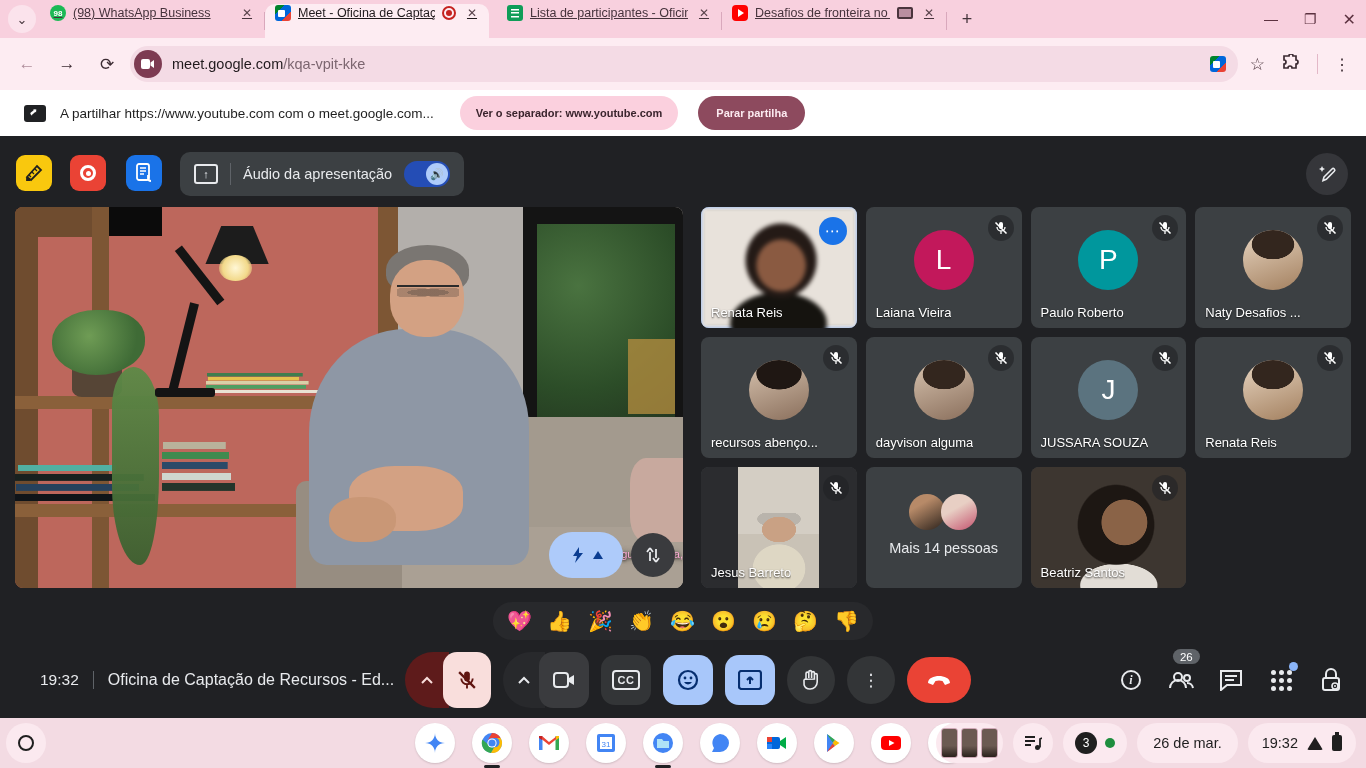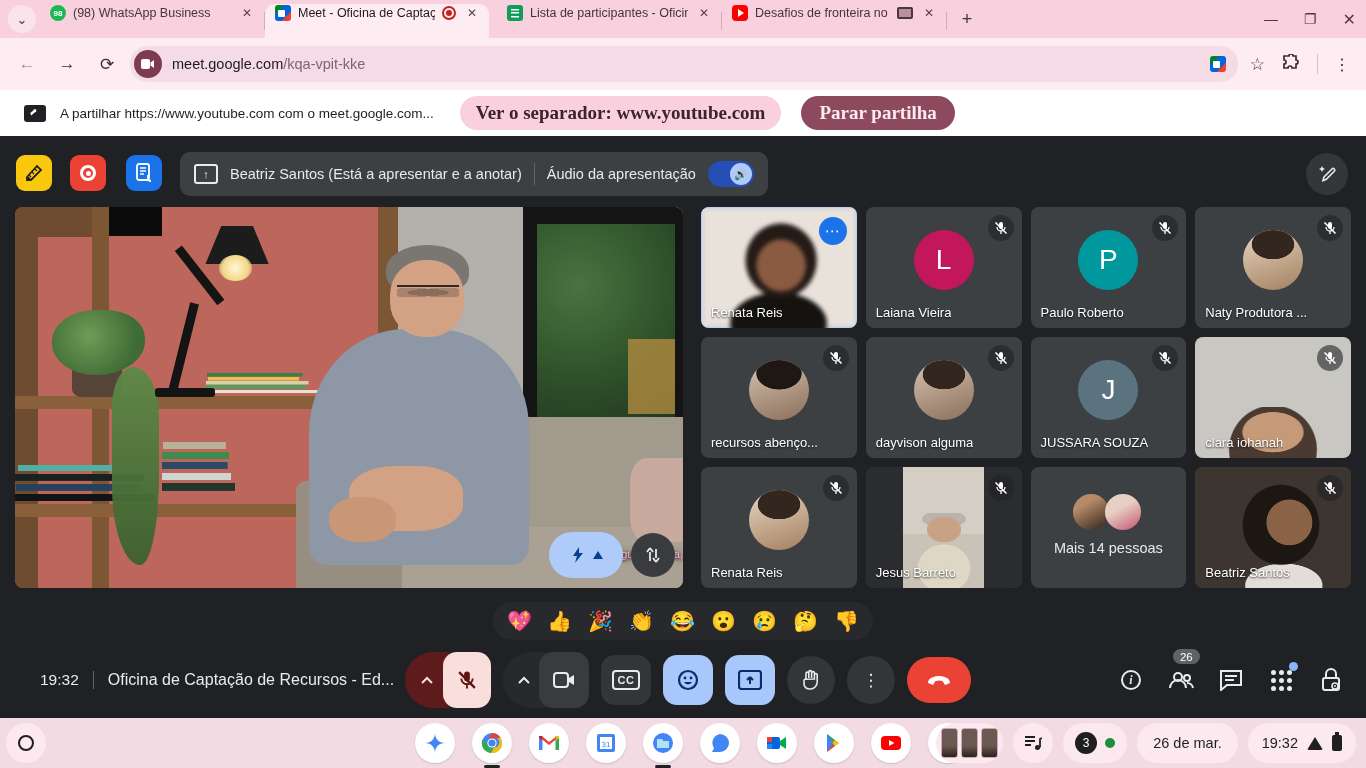--- a/index.html
+++ b/index.html
@@ -2,21 +2,21 @@
 <html><head>
 <meta charset="utf-8">
 <style>
   * { margin:0; padding:0; box-sizing:border-box; }
   html,body { width:1366px; height:768px; overflow:hidden; }
   body { font-family:"Liberation Sans", sans-serif; background:#202124; position:relative; }
 
   
   .tabstrip { position:absolute; left:0; top:0; width:1366px; height:38px; background:#f8d0de; display:flex; align-items:flex-end; }
   .tab-search { width:28px; height:28px; border-radius:50%; background:#fbe3ec; margin:0 4px 5px 8px; display:flex; align-items:center; justify-content:center; color:#44343b; font-size:13px; }
-  .tab { height:34px; display:flex; align-items:center; padding:0 8px 16px 10px; gap:7px; width:224px; color:#46333c; font-size:12.5px; position:relative; }
+  .tab { height:34px; display:flex; align-items:center; padding:0 8px 16px 10px; gap:7px; width:224px; color:#46333c; font-size:12.5px; position:relative;text-decoration:underline; }
   .tab.active { background:#fdecf2; border-radius:10px 10px 0 0; color:#201a1d; }
   .tab .title { flex:1; white-space:nowrap; overflow:hidden; }
   .tab .close { width:18px; height:18px; border-radius:50%; display:flex; align-items:center; justify-content:center; font-size:12px; color:#59434c; }
   .tab-sep { width:1px; height:18px; background:#d9a8bc; margin-bottom:8px; }
   .favicon { width:16px; height:16px; flex:0 0 16px; position:relative; }
   .fav-wa { background:#1bb955; border-radius:50%; color:#fff; font-size:8px; font-weight:bold; display:flex; align-items:center; justify-content:center; }
   .fav-sheets { background:#0f9d58; border-radius:3px; display:flex; align-items:center; justify-content:center; }
   .fav-sheets::after { content:""; width:8px; height:9px; background:
      linear-gradient(#fff,#fff) 0 0/8px 1.5px no-repeat,
      linear-gradient(#fff,#fff) 0 3.5px/8px 1.5px no-repeat,
@@ -43,21 +43,21 @@
   .omni-right { margin-left:auto; display:flex; align-items:center; gap:14px; }
   .toolbar-right { display:flex; align-items:center; gap:16px; padding:0 6px; color:#3c2b33; }
   .tb-sep { width:1px; height:20px; background:#e3b8c8; }
   .star { font-size:17px; color:#4a333c; }
 
   
   .sharebar { position:absolute; left:0; top:90px; width:1366px; height:46px; background:#ffffff; display:flex; align-items:center; padding:0 24px; gap:14px; }
   .share-ico { width:22px; height:17px; background:#202124; border-radius:3px; position:relative; }
   .share-ico::after { content:"➦"; color:#fff; font-size:10px; position:absolute; left:5px; top:1px; transform:rotate(-40deg); }
   .share-msg { font-size:13.5px; color:#1f1f1f; }
-  .pill { border-radius:17px; font-size:19px; display:inline-flex; align-items:center; justify-content:center;font-family:Liberation Serif, serif; }
+  .pill { border-radius:17px; font-size:11px; display:inline-flex; align-items:center; justify-content:center; }
   .view-tab-btn { background:#fbd0de; color:#3a242d; font-weight:bold; height:34px; padding:0 16px; margin-left:12px; }
   .stop-share-btn { background:#8d4a5e; color:#fceaf0; font-weight:bold; height:34px; padding:0 18px; margin-left:6px; }
 
   
   .meet { position:absolute; left:0; top:136px; width:1366px; height:582px; background:#202124; }
   .meet-header { position:absolute; left:0; top:16px; width:1366px; height:44px; }
   .hsq { position:absolute; width:36px; height:36px; border-radius:9px; top:3px; display:flex; align-items:center; justify-content:center; }
   .hsq.yellow { left:16px; background:#f9c80e; }
   .hsq.red { left:70px; background:#ea4335; }
   .hsq.blue { left:126px; background:#1a73e8; }
@@ -308,21 +308,20 @@
       </div>
     <div class="hsq blue">
       <svg width="18" height="20" viewBox="0 0 18 20">
           <rect x="2" y="1" width="12" height="16" rx="2" fill="none" stroke="#fff" stroke-width="1.8"></rect>
           <path d="M5 5h6 M5 8h6 M5 11h4" stroke="#fff" stroke-width="1.4"></path>
           <path d="M13 12v3a3 3 0 0 0 3 3" fill="none" stroke="#fff" stroke-width="1.8"></path>
         </svg>
     </div>
     <div class="banner">
       <span class="present-ico">↑</span>
-      <span class="btxt">Beatriz Santos (Está a apresentar e a anotar)</span>
       <span class="bsep"></span>
       <span class="btxt">Áudio da apresentação</span>
       <span class="toggle">
           <span class="knob">🔊</span>
         </span>
     </div>
     <div class="magicpen">
       <svg width="20" height="20" viewBox="0 0 20 20">
           <path d="M7 13 L15 5 a1.6 1.6 0 0 1 2.3 2.3 L9.3 15.3 L6 16.6 Z" fill="none" stroke="#e8eaed" stroke-width="1.6"></path>
           <path d="M4 4 l1-2 1 2 2 1-2 1-1 2-1-2-2-1z" fill="#e8eaed"></path>
@@ -421,21 +420,21 @@
 
     <div class="tile">
       <div class="mic-badge">
           <svg width="14" height="14" viewBox="0 0 14 14">
             <rect x="5" y="1" width="4" height="7" rx="2" fill="#fff"></rect>
             <path d="M3 6 a4 4 0 0 0 8 0 M7 10 v3" stroke="#fff" stroke-width="1.3" fill="none"></path>
             <path d="M1.5 1.5 L12.5 12.5" stroke="#fff" stroke-width="1.6"></path>
           </svg>
         </div>
       <div class="avatar photo ph3"></div>
-      <div class="tile-name">Naty Produtora ...</div>
+      <div class="tile-name">Naty Desafios ...</div>
     </div>
 
     <div class="tile">
       <div class="mic-badge">
           <svg width="14" height="14" viewBox="0 0 14 14">
             <rect x="5" y="1" width="4" height="7" rx="2" fill="#fff"></rect>
             <path d="M3 6 a4 4 0 0 0 8 0 M7 10 v3" stroke="#fff" stroke-width="1.3" fill="none"></path>
             <path d="M1.5 1.5 L12.5 12.5" stroke="#fff" stroke-width="1.6"></path>
           </svg>
         </div>
@@ -462,31 +461,20 @@
             <path d="M3 6 a4 4 0 0 0 8 0 M7 10 v3" stroke="#fff" stroke-width="1.3" fill="none"></path>
             <path d="M1.5 1.5 L12.5 12.5" stroke="#fff" stroke-width="1.6"></path>
           </svg>
         </div>
       <div class="avatar" style="background: rgb(91, 115, 127);">
           <span>J</span>
         </div>
       <div class="tile-name">JUSSARA SOUZA</div>
     </div>
 
-    <div class="tile">
-      <div class="vart clara"></div>
-      <div class="mic-badge">
-          <svg width="14" height="14" viewBox="0 0 14 14">
-            <rect x="5" y="1" width="4" height="7" rx="2" fill="#fff"></rect>
-            <path d="M3 6 a4 4 0 0 0 8 0 M7 10 v3" stroke="#fff" stroke-width="1.3" fill="none"></path>
-            <path d="M1.5 1.5 L12.5 12.5" stroke="#fff" stroke-width="1.6"></path>
-          </svg>
-        </div>
-      <div class="tile-name">clara iohanah</div>
-    </div>
 
     <div class="tile">
       <div class="mic-badge">
           <svg width="14" height="14" viewBox="0 0 14 14">
             <rect x="5" y="1" width="4" height="7" rx="2" fill="#fff"></rect>
             <path d="M3 6 a4 4 0 0 0 8 0 M7 10 v3" stroke="#fff" stroke-width="1.3" fill="none"></path>
             <path d="M1.5 1.5 L12.5 12.5" stroke="#fff" stroke-width="1.6"></path>
           </svg>
         </div>
       <div class="avatar photo ph3"></div>

